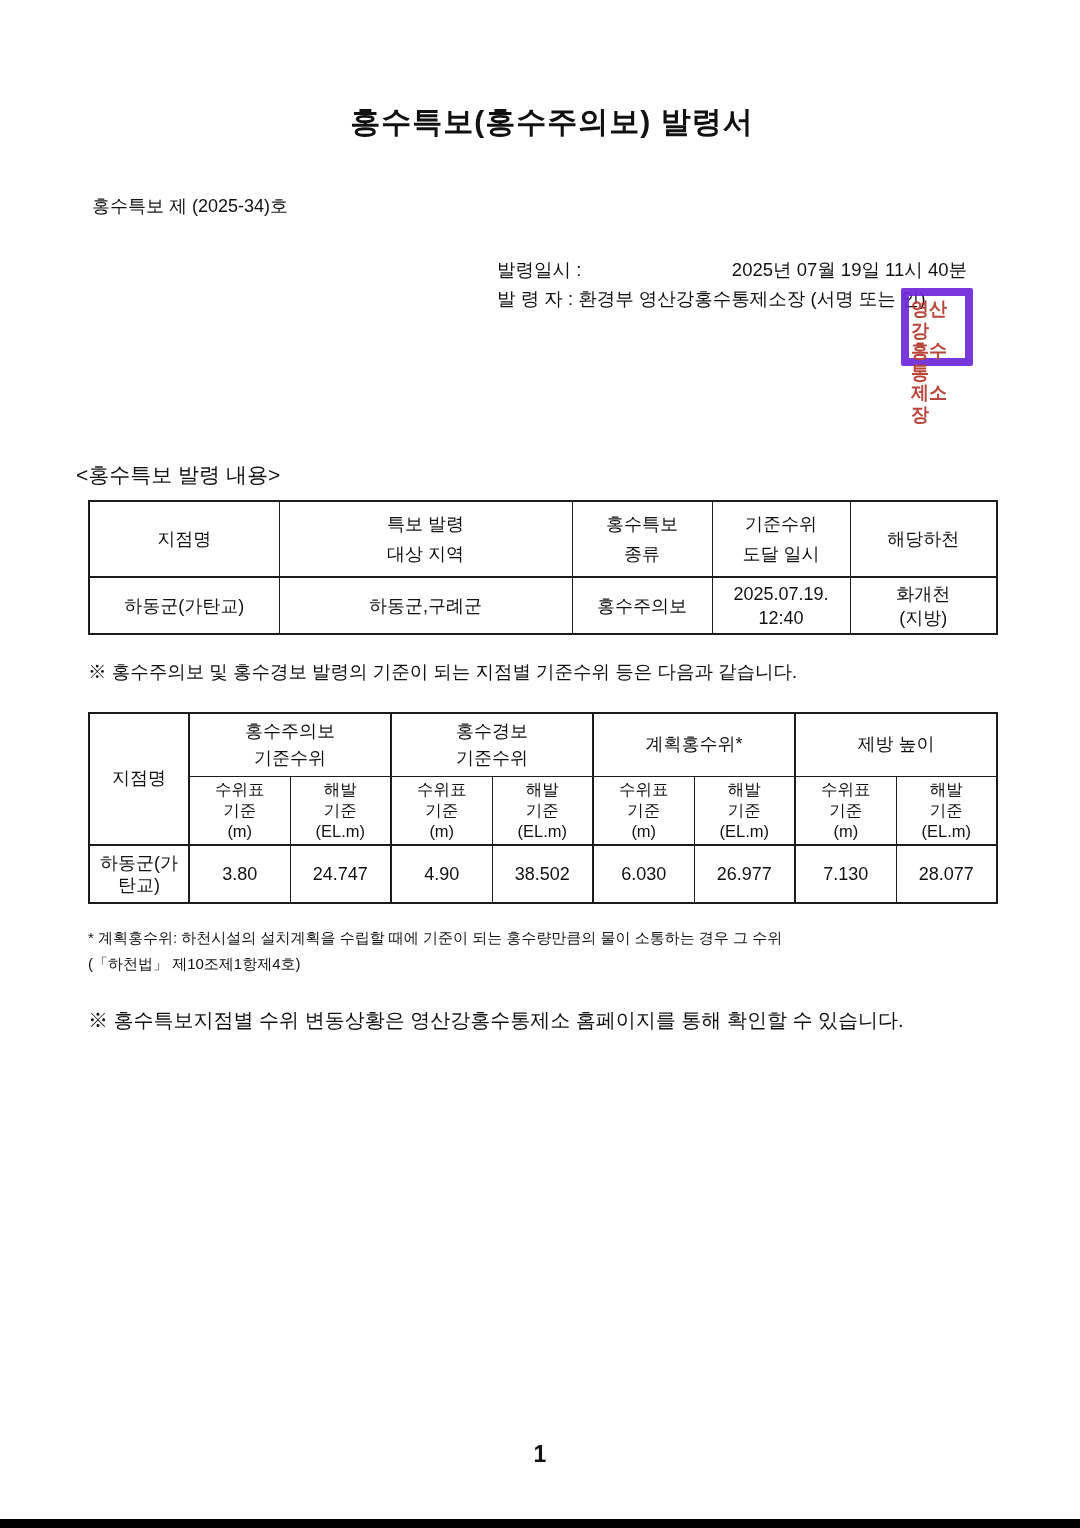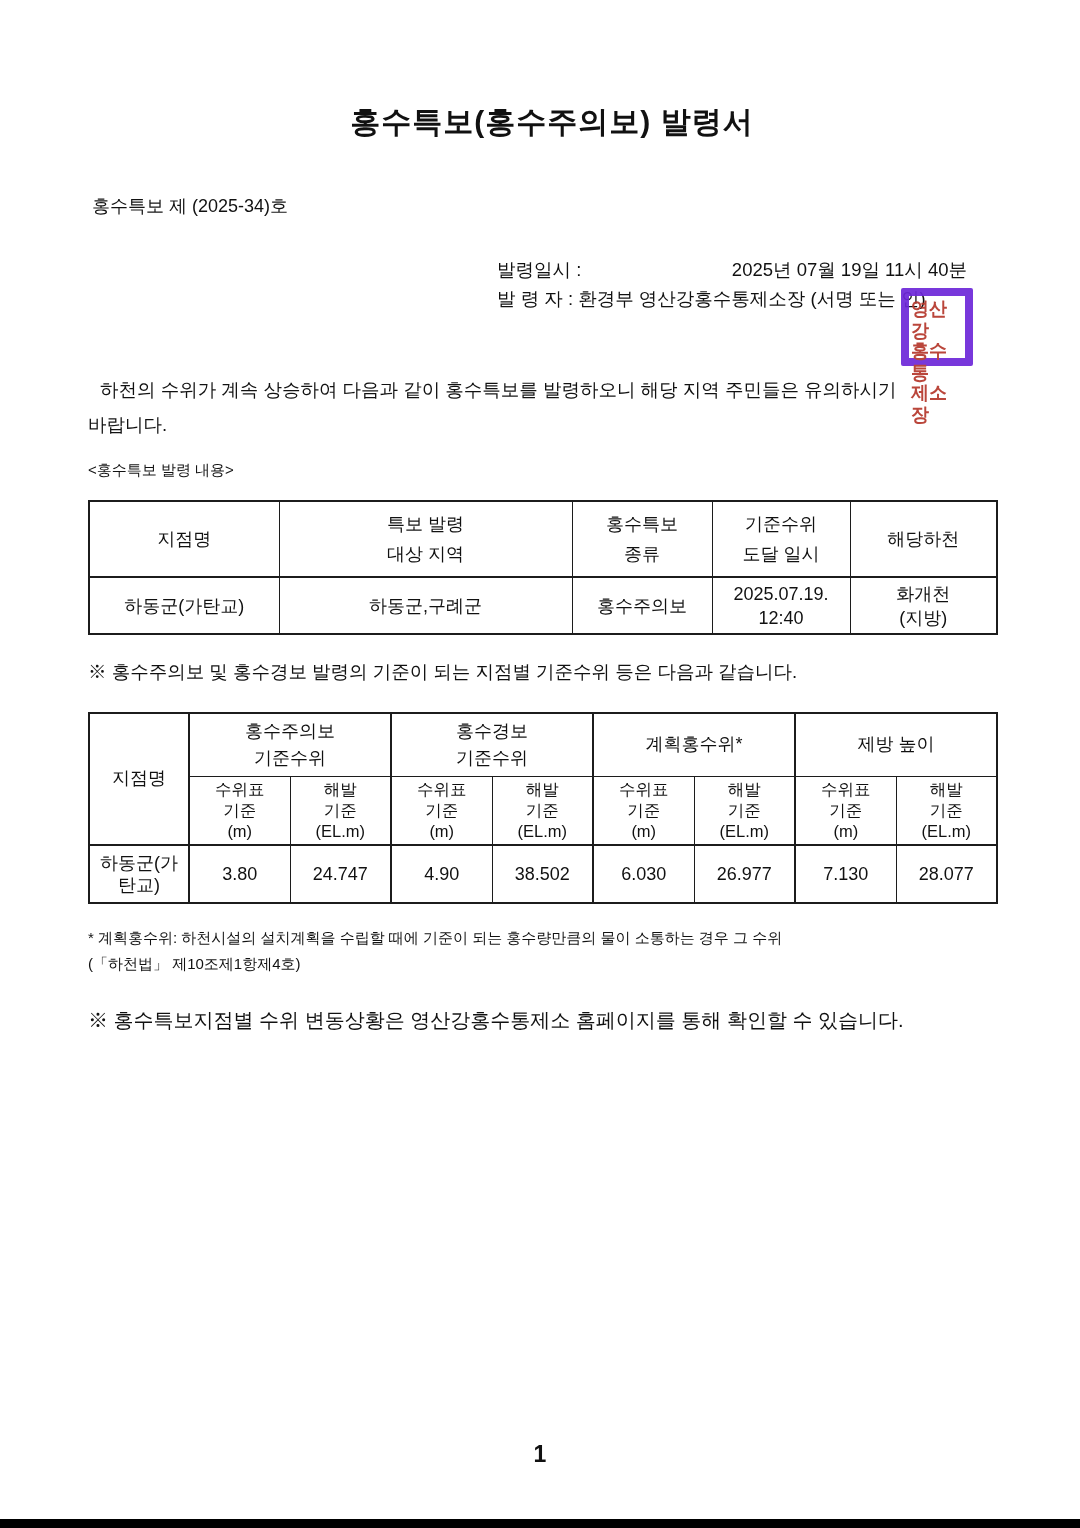--- a/index.html
+++ b/index.html
@@ -29,21 +29,21 @@
     opacity: 0.92; z-index: 5; background: transparent;
   }
   .seal-row {
     color: #b5372b; font-size: 18px; font-weight: 700; line-height: 21px;
     display: flex; justify-content: space-between; transform: scaleY(1.05);
   }
   .body-par {
     position: absolute; top: 372px; left: 88px; width: 906px;
     font-size: 18.5px; line-height: 35px; white-space: pre-line; text-indent: 12px;
   }
-  .section-label { position: absolute; top: 461px; left: 88px; font-size: 15px; }
+  .section-label { position: absolute; top: 461px; left: 76px; font-size: 21px; }
   table { border-collapse: collapse; table-layout: fixed; background: #fff; }
   table, th, td { border: 1px solid #1c1c1c; }
   table { border-width: 2px; }
   th, td {
     font-weight: normal; text-align: center; vertical-align: middle;
     font-size: 18px; white-space: pre-line; padding: 2px;
   }
   .t1 { position: absolute; top: 500px; left: 88px; width: 908px; }
   .t1 th { height: 76px; line-height: 30px; border-bottom-width: 2px; }
   .t1 td { height: 57px; line-height: 24px; }
@@ -83,22 +83,20 @@
     </div>
     <div class="issuer-line">발 령 자 : 환경부 영산강홍수통제소장 (서명 또는 인)</div>
   </div>
 
   <div class="seal">
     <div class="seal-row">영산강</div>
     <div class="seal-row">홍수통</div>
     <div class="seal-row">제소장</div>
   </div>
 
-  <div class="body-par">하천의 수위가 계속 상승하여 다음과 같이 홍수특보를 발령하오니 해당 지역 주민들은 유의하시기
-바랍니다.</div>
 
   <div class="section-label">&lt;홍수특보 발령 내용&gt;</div>
 
   <table class="t1">
     <colgroup>
       <col style="width:190px">
         <col style="width:293px">
         <col style="width:140px">
         <col style="width:138px">
         <col style="width:147px">

